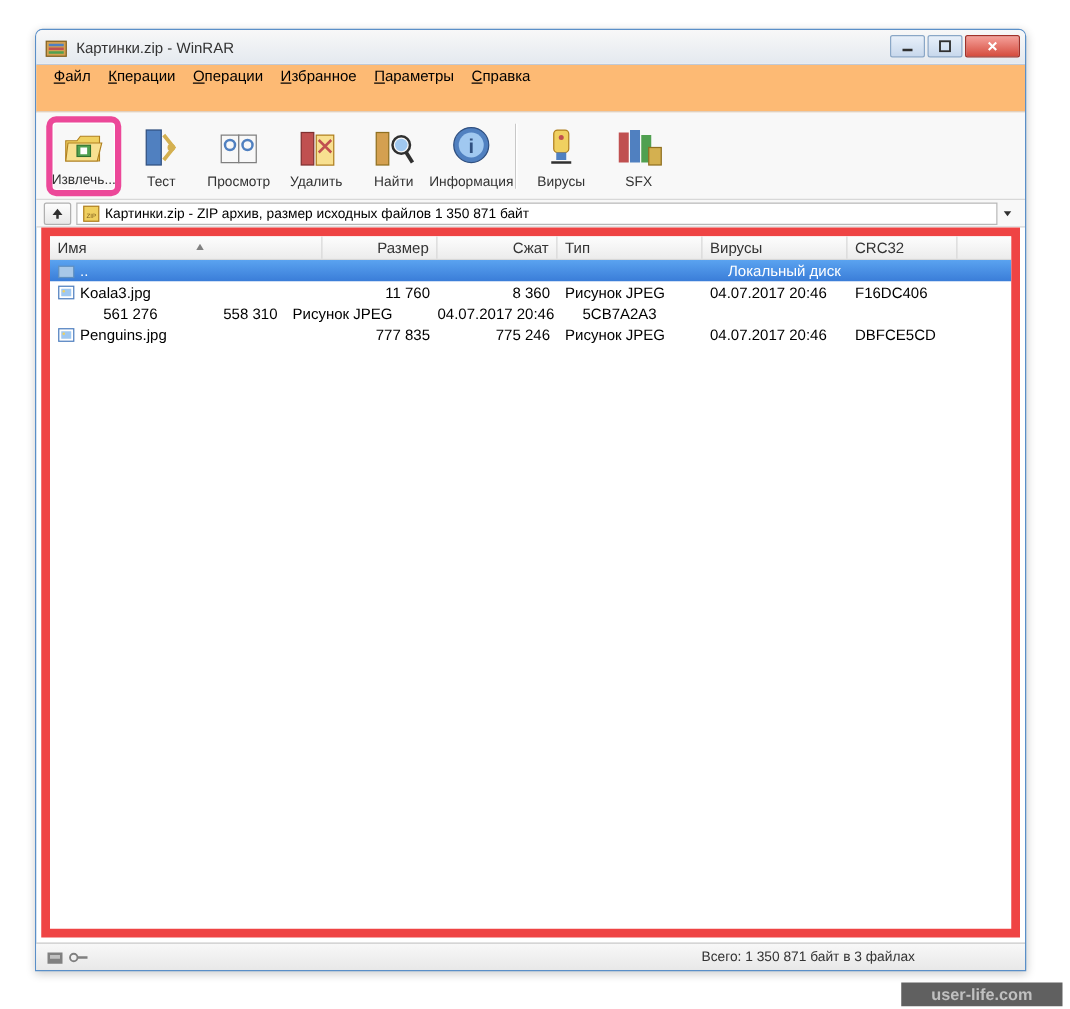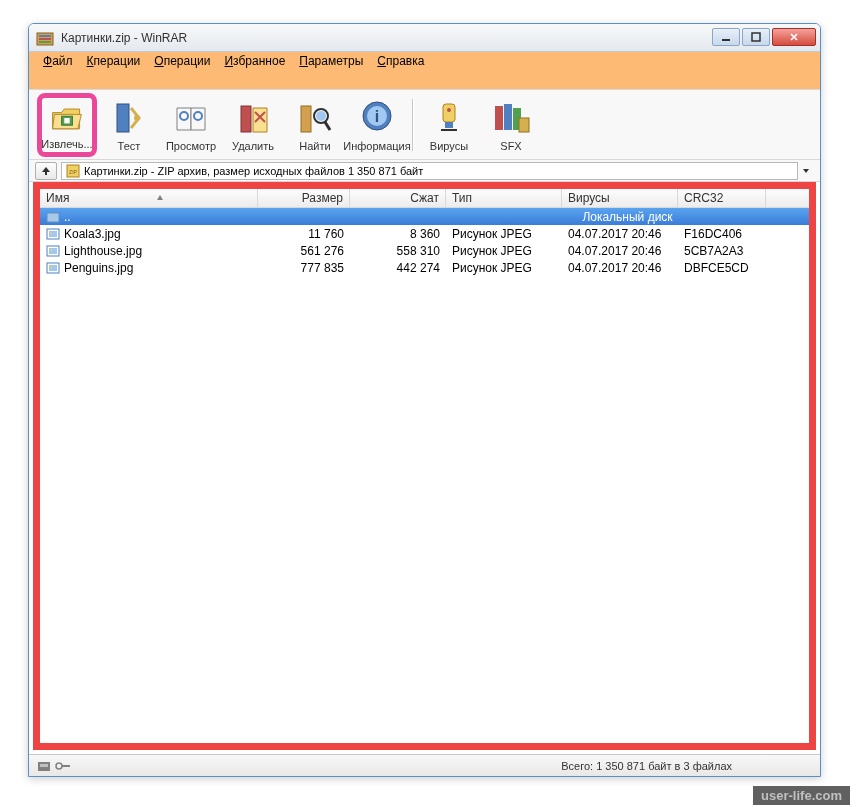--- a/index.html
+++ b/index.html
@@ -59,21 +59,21 @@
 .fc-type { width: 116px; }
 .fc-mod { width: 116px; }
 .fc-crc { width: 88px; }
 .file-icon { width: 14px; height: 14px; flex-shrink: 0; }
 
 
 .statusbar { height: 22px; background: linear-gradient(to bottom, #f8f8f8, #e8e8e8); border-top: 1px solid #c8c8c8; display: flex; align-items: center; padding: 0 8px; font-size: 11px; color: #333; }
 .status-icons { display: flex; gap: 4px; align-items: center; }
 .status-text { margin-left: auto; margin-right: 80px; }
 
-.watermark { position: absolute; right: 6px; bottom: 2px; font-size: 13px; font-weight: bold; color: #c0c0c0; background: #606060; padding: 2px 8px; font-family: Arial; }
+.watermark { position: absolute; right: 6px; bottom: 2px; font-size: 13px; font-weight: bold; color: #c0c0c0; background: #606060; padding: 2px 24px; font-family: Arial; }
 </style>
 </head>
 <body>
 
 <div class="outer-frame">
 <div class="window">
 
   <div class="titlebar">
     <svg class="titlebar-icon" viewBox="0 0 20 20">
       <rect x="2" y="5" width="16" height="12" fill="#d4a050" stroke="#806020"></rect>
@@ -251,45 +251,37 @@
                 </svg>
                 <span>Koala3.jpg</span>
               </div>
               <div class="fc fc-size">11 760</div>
               <div class="fc fc-packed">8 360</div>
               <div class="fc fc-type">Рисунок JPEG</div>
               <div class="fc fc-mod">04.07.2017 20:46</div>
               <div class="fc fc-crc">F16DC406</div>
             </div>
             <div class="frow">
-              <div class="fc fc-name">
-                <svg class="file-icon" viewBox="0 0 14 14">
-                  <rect x="1" y="2" width="12" height="10" fill="#fff" stroke="#5080c0"></rect>
-                  <rect x="3" y="4" width="8" height="6" fill="#a0c8f0"></rect>
-                  <circle cx="5" cy="6" r="1" fill="#f0d060"></circle>
-                </svg>
-                <span>Lighthouse.jpg</span>
-              </div>
               <div class="fc fc-size">561 276</div>
               <div class="fc fc-packed">558 310</div>
               <div class="fc fc-type">Рисунок JPEG</div>
               <div class="fc fc-mod">04.07.2017 20:46</div>
               <div class="fc fc-crc">5CB7A2A3</div>
             </div>
             <div class="frow">
               <div class="fc fc-name">
                 <svg class="file-icon" viewBox="0 0 14 14">
                   <rect x="1" y="2" width="12" height="10" fill="#fff" stroke="#5080c0"></rect>
                   <rect x="3" y="4" width="8" height="6" fill="#a0c8f0"></rect>
                   <circle cx="5" cy="6" r="1" fill="#f0d060"></circle>
                 </svg>
                 <span>Penguins.jpg</span>
               </div>
               <div class="fc fc-size">777 835</div>
-              <div class="fc fc-packed">442 274</div>
+              <div class="fc fc-packed">775 246</div>
               <div class="fc fc-type">Рисунок JPEG</div>
               <div class="fc fc-mod">04.07.2017 20:46</div>
               <div class="fc fc-crc">DBFCE5CD</div>
             </div>
           </div>
     </div>
   </div>
 
   <div class="statusbar">
     <div class="status-icons">

